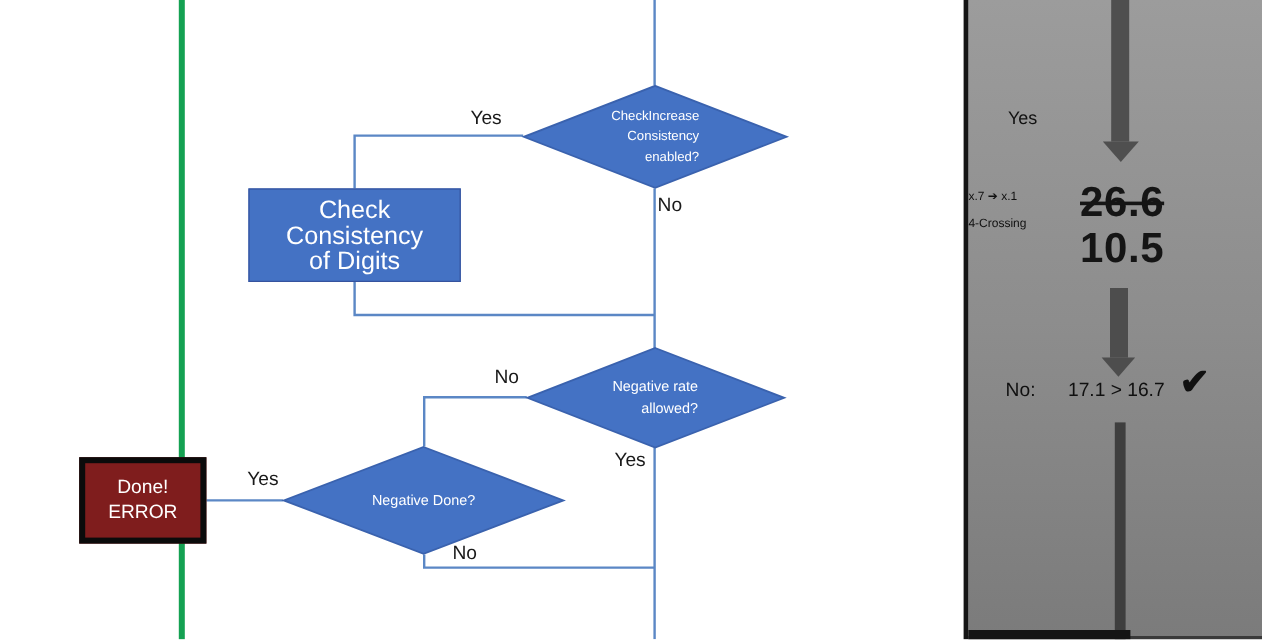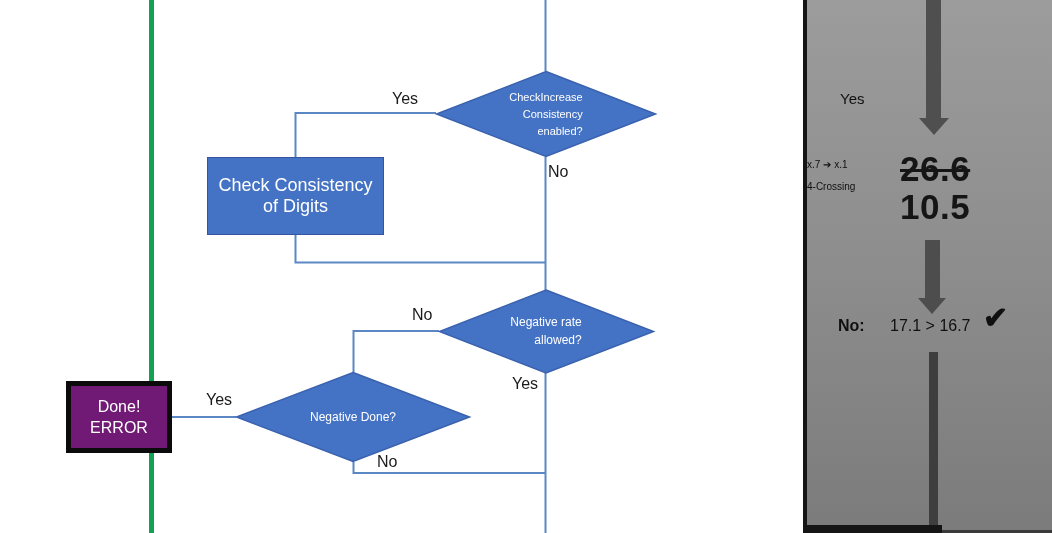--- a/index.html
+++ b/index.html
@@ -10,24 +10,24 @@
   .abs{position:absolute;}
   
   .green-line{left:149px;top:0;width:5px;height:533px;background:#14A152;z-index:1;}
   
   .diagram-svg{left:0;top:0;z-index:2;}
   
   .proc-box{
     left:207px;top:157px;width:177px;height:78px;background:#4472C4;
     border:1px solid #35539E;box-sizing:border-box;color:#ffffff;
     display:flex;align-items:center;justify-content:center;text-align:center;
-    font-size:18px;line-height:21px;white-space:pre-line;z-index:3;
+    font-size:21px;line-height:21px;white-space:pre-line;z-index:3;
   }
   .done-box{
-    left:66px;top:381px;width:106px;height:72px;background:#701a75;
+    left:66px;top:381px;width:106px;height:72px;background:#7f1d1d;
     border:5px solid #0b0b0b;box-sizing:border-box;color:#ffffff;
     display:flex;align-items:center;justify-content:center;text-align:center;
     font-size:16px;line-height:21px;white-space:pre-line;z-index:3;
   }
   
   .dia-label{
     color:#ffffff;display:flex;align-items:center;justify-content:center;
     text-align:right;white-space:pre-line;z-index:3;pointer-events:none;
   }
   .dia1{left:486px;top:82px;width:120px;height:64px;font-size:11px;line-height:17px;}
@@ -56,21 +56,21 @@
   .arrow2-head{left:111px;top:298px;width:0;height:0;
     border-left:14px solid transparent;border-right:14px solid transparent;
     border-top:16px solid #4D4D4D;}
   .bar3{left:122px;top:352px;width:9px;height:181px;background:#3E3E3E;}
   .panel-yes{left:33px;top:90px;font-size:15px;color:#111111;}
   .rule-text{left:0;top:154px;width:88px;text-align:left;font-size:10px;
     line-height:22px;color:#101010;}
   .big-nums{left:93px;top:150px;color:#151515;font-weight:700;font-size:35px;
     line-height:38px;letter-spacing:0.5px;}
   .struck{text-decoration:line-through;text-decoration-thickness:3px;}
-  .res-no{left:31px;top:317px;font-size:16px;color:#101010;font-weight:bold;}
+  .res-no{left:31px;top:317px;font-size:16px;color:#101010;}
   .res-cmp{left:83px;top:317px;font-size:16px;color:#101010;}
   .res-check{left:176px;top:300px;font-size:30px;font-weight:700;color:#101010;}
   .bottom-band{left:0;top:525px;width:135px;height:8px;background:#151515;}
   .bottom-thin{left:0;top:530px;width:245px;height:3px;background:#3a3a3a;}
 </style>
 </head>
 <body>
 
 <div class="stage">
 

